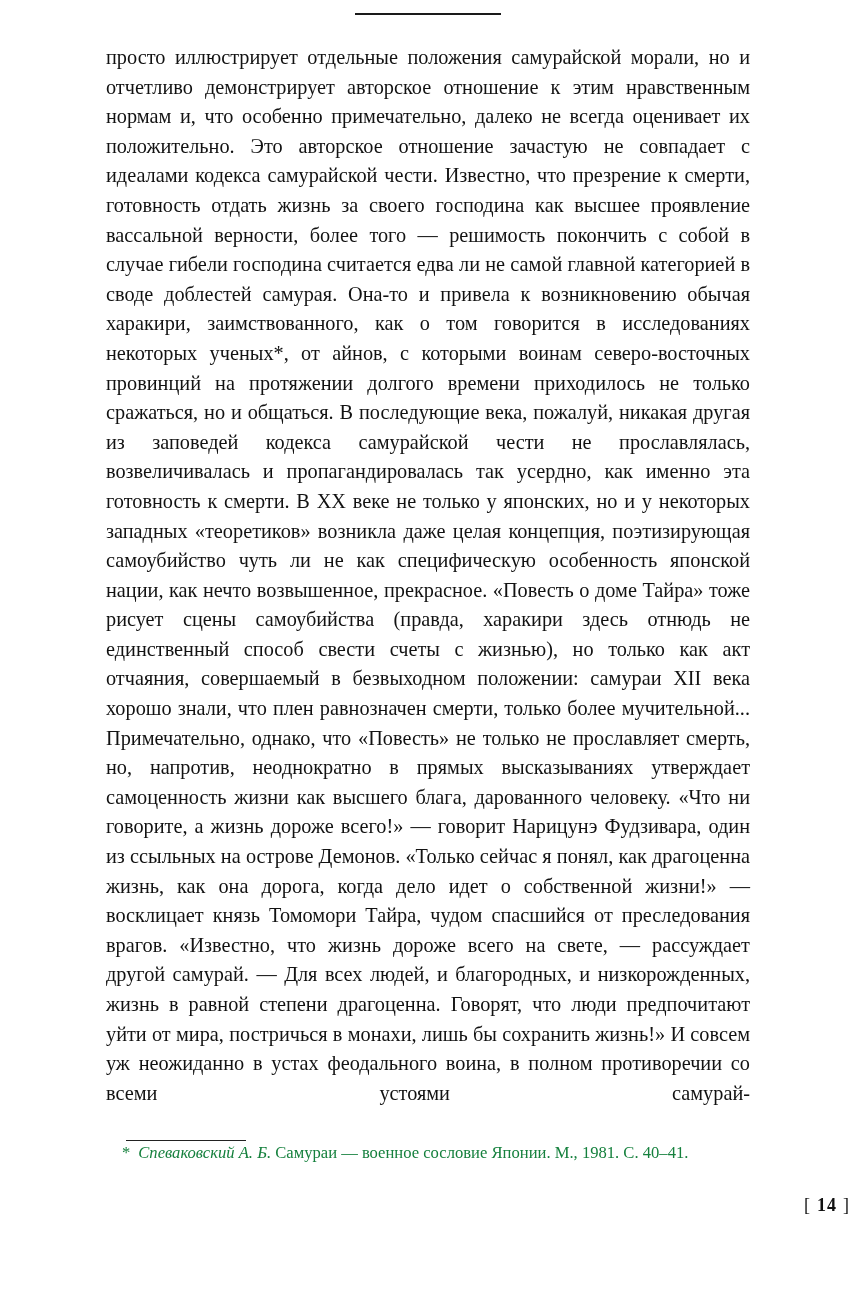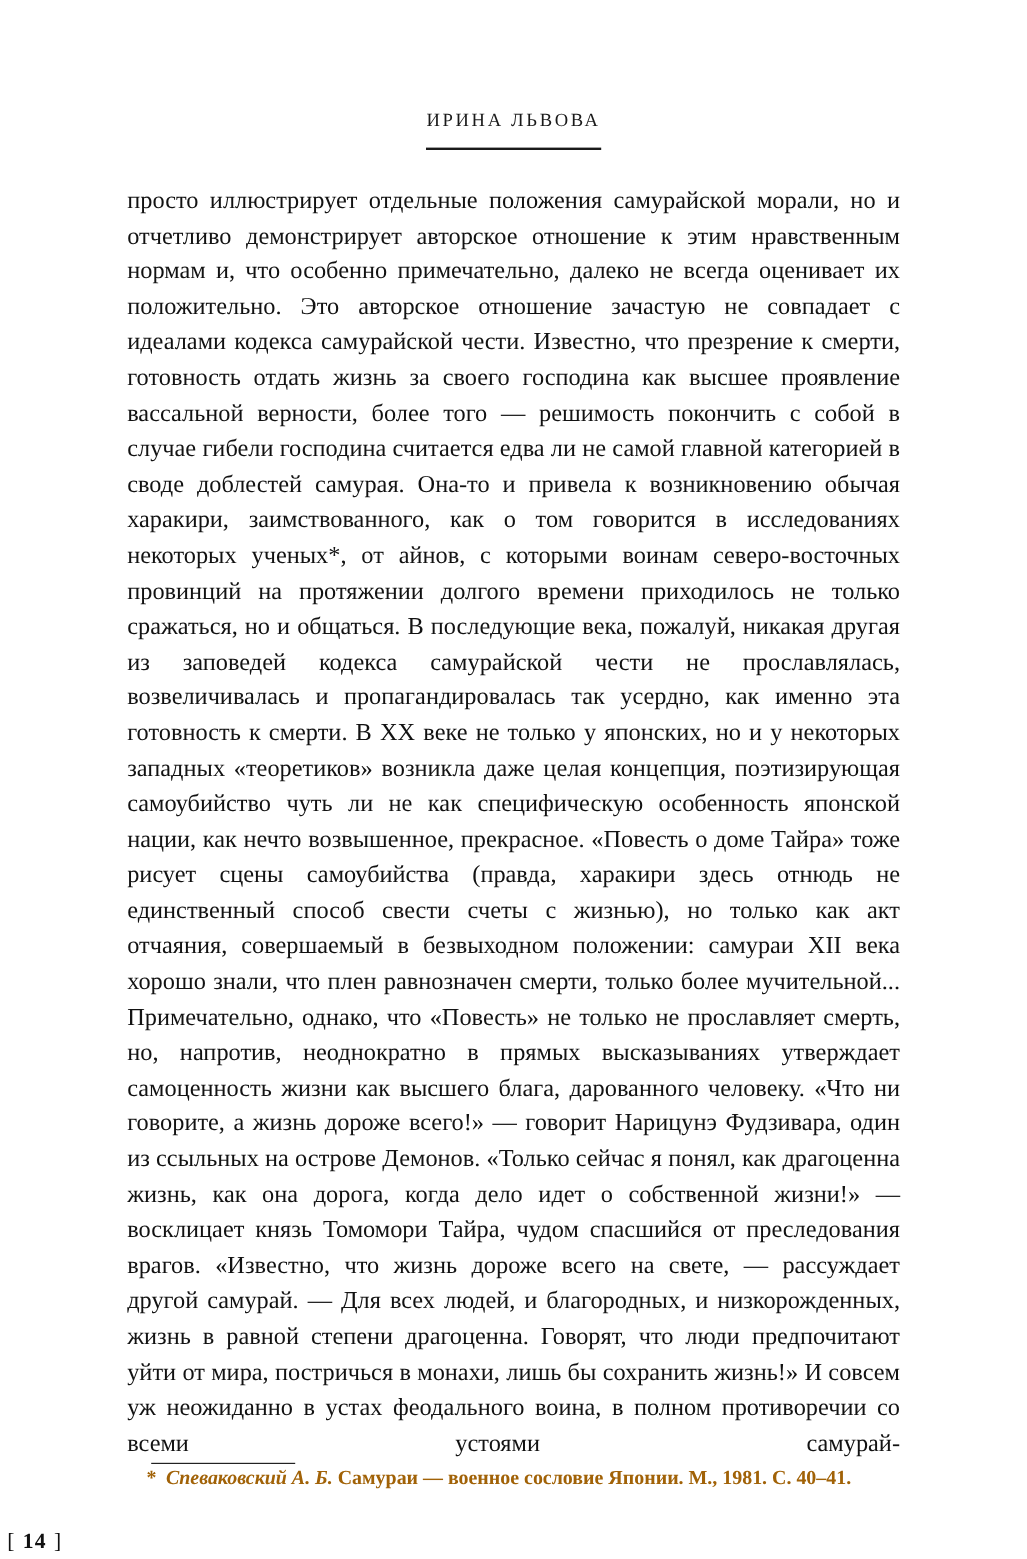--- a/index.html
+++ b/index.html
@@ -62,54 +62,52 @@
     width: 120px;
     height: 1.4px;
     background: #222;
     margin: 0 0 0 126px;
   }
   .footnote {
     width: 660px;
     margin: 0 auto 0 auto;
     font-size: 16.6px;
     line-height: 23px;
-    color: #a16207;
+    color: #15803d;
     text-align: left;
     padding-left: 24px;
     box-sizing: border-box;
-    font-weight: bold;
   }
   .footnote .marker {
     margin-right: 8px;
   }
   .footnote .src-name {
     font-style: italic;
   }
   .folio {
     position: absolute;
     bottom: 96px;
     left: 0;
     right: 0;
-    text-align: left;
+    text-align: right;
     font-size: 18px;
     letter-spacing: 1px;
     color: #111;
     font-weight: 700;
   }
   .folio .bracket {
     font-weight: 400;
     padding: 0 6px;
   }
 </style>
 </head>
 <body>
 
 <div class="page">
 
-  <div class="running-head">ИРИНА ЛЬВОВА</div>
   <div class="head-rule"></div>
 
   <div class="body-block">
     <p>просто иллюстрирует отдельные положения самурайской морали, но и отчетливо демонстрирует авторское отношение к этим нравственным нормам и, что особенно примечательно, далеко не всегда оценивает их положительно. Это авторское отношение зачастую не совпадает с идеалами кодекса самурайской чести. Известно, что презрение к смерти, готовность отдать жизнь за своего господина как высшее проявление вассальной верности, более того — решимость покончить с собой в случае гибели господина считается едва ли не самой главной категорией в своде доблестей самурая. Она-то и привела к возникновению обычая харакири, заимствованного, как о том говорится в исследованиях некоторых ученых*, от айнов, с которыми воинам северо-восточных провинций на протяжении долгого времени приходилось не только сражаться, но и общаться. В последующие века, пожалуй, никакая другая из заповедей кодекса самурайской чести не прославлялась, возвеличивалась и пропагандировалась так усердно, как именно эта готовность к смерти. В XX веке не только у японских, но и у некоторых западных «теоретиков» возникла даже целая концепция, поэтизирующая самоубийство чуть ли не как специфическую особенность японской нации, как нечто возвышенное, прекрасное. «Повесть о доме Тайра» тоже рисует сцены самоубийства (правда, харакири здесь отнюдь не единственный способ свести счеты с жизнью), но только как акт отчаяния, совершаемый в безвыходном положении: самураи XII века хорошо знали, что плен равнозначен смерти, только более мучительной... Примечательно, однако, что «Повесть» не только не прославляет смерть, но, напротив, неоднократно в прямых высказываниях утверждает самоценность жизни как высшего блага, дарованного человеку. «Что ни говорите, а жизнь дороже всего!» — говорит Нарицунэ Фудзивара, один из ссыльных на острове Демонов. «Только сейчас я понял, как драгоценна жизнь, как она дорога, когда дело идет о собственной жизни!» — восклицает князь Томомори Тайра, чудом спасшийся от преследования врагов. «Известно, что жизнь дороже всего на свете, — рассуждает другой самурай. — Для всех людей, и благородных, и низкорожденных, жизнь в равной степени драгоценна. Говорят, что люди предпочитают уйти от мира, постричься в монахи, лишь бы сохранить жизнь!» И совсем уж неожиданно в устах феодального воина, в полном противоречии со всеми устоями самурай-</p>
   </div>
 
   <div class="footnote-wrap">
     <div class="footnote-rule"></div>
     <div class="footnote">
       <span class="marker">*</span><span class="src-name">Спеваковский А. Б.</span> <span>Самураи — военное сословие Японии. М., 1981. С. 40–41.</span>

